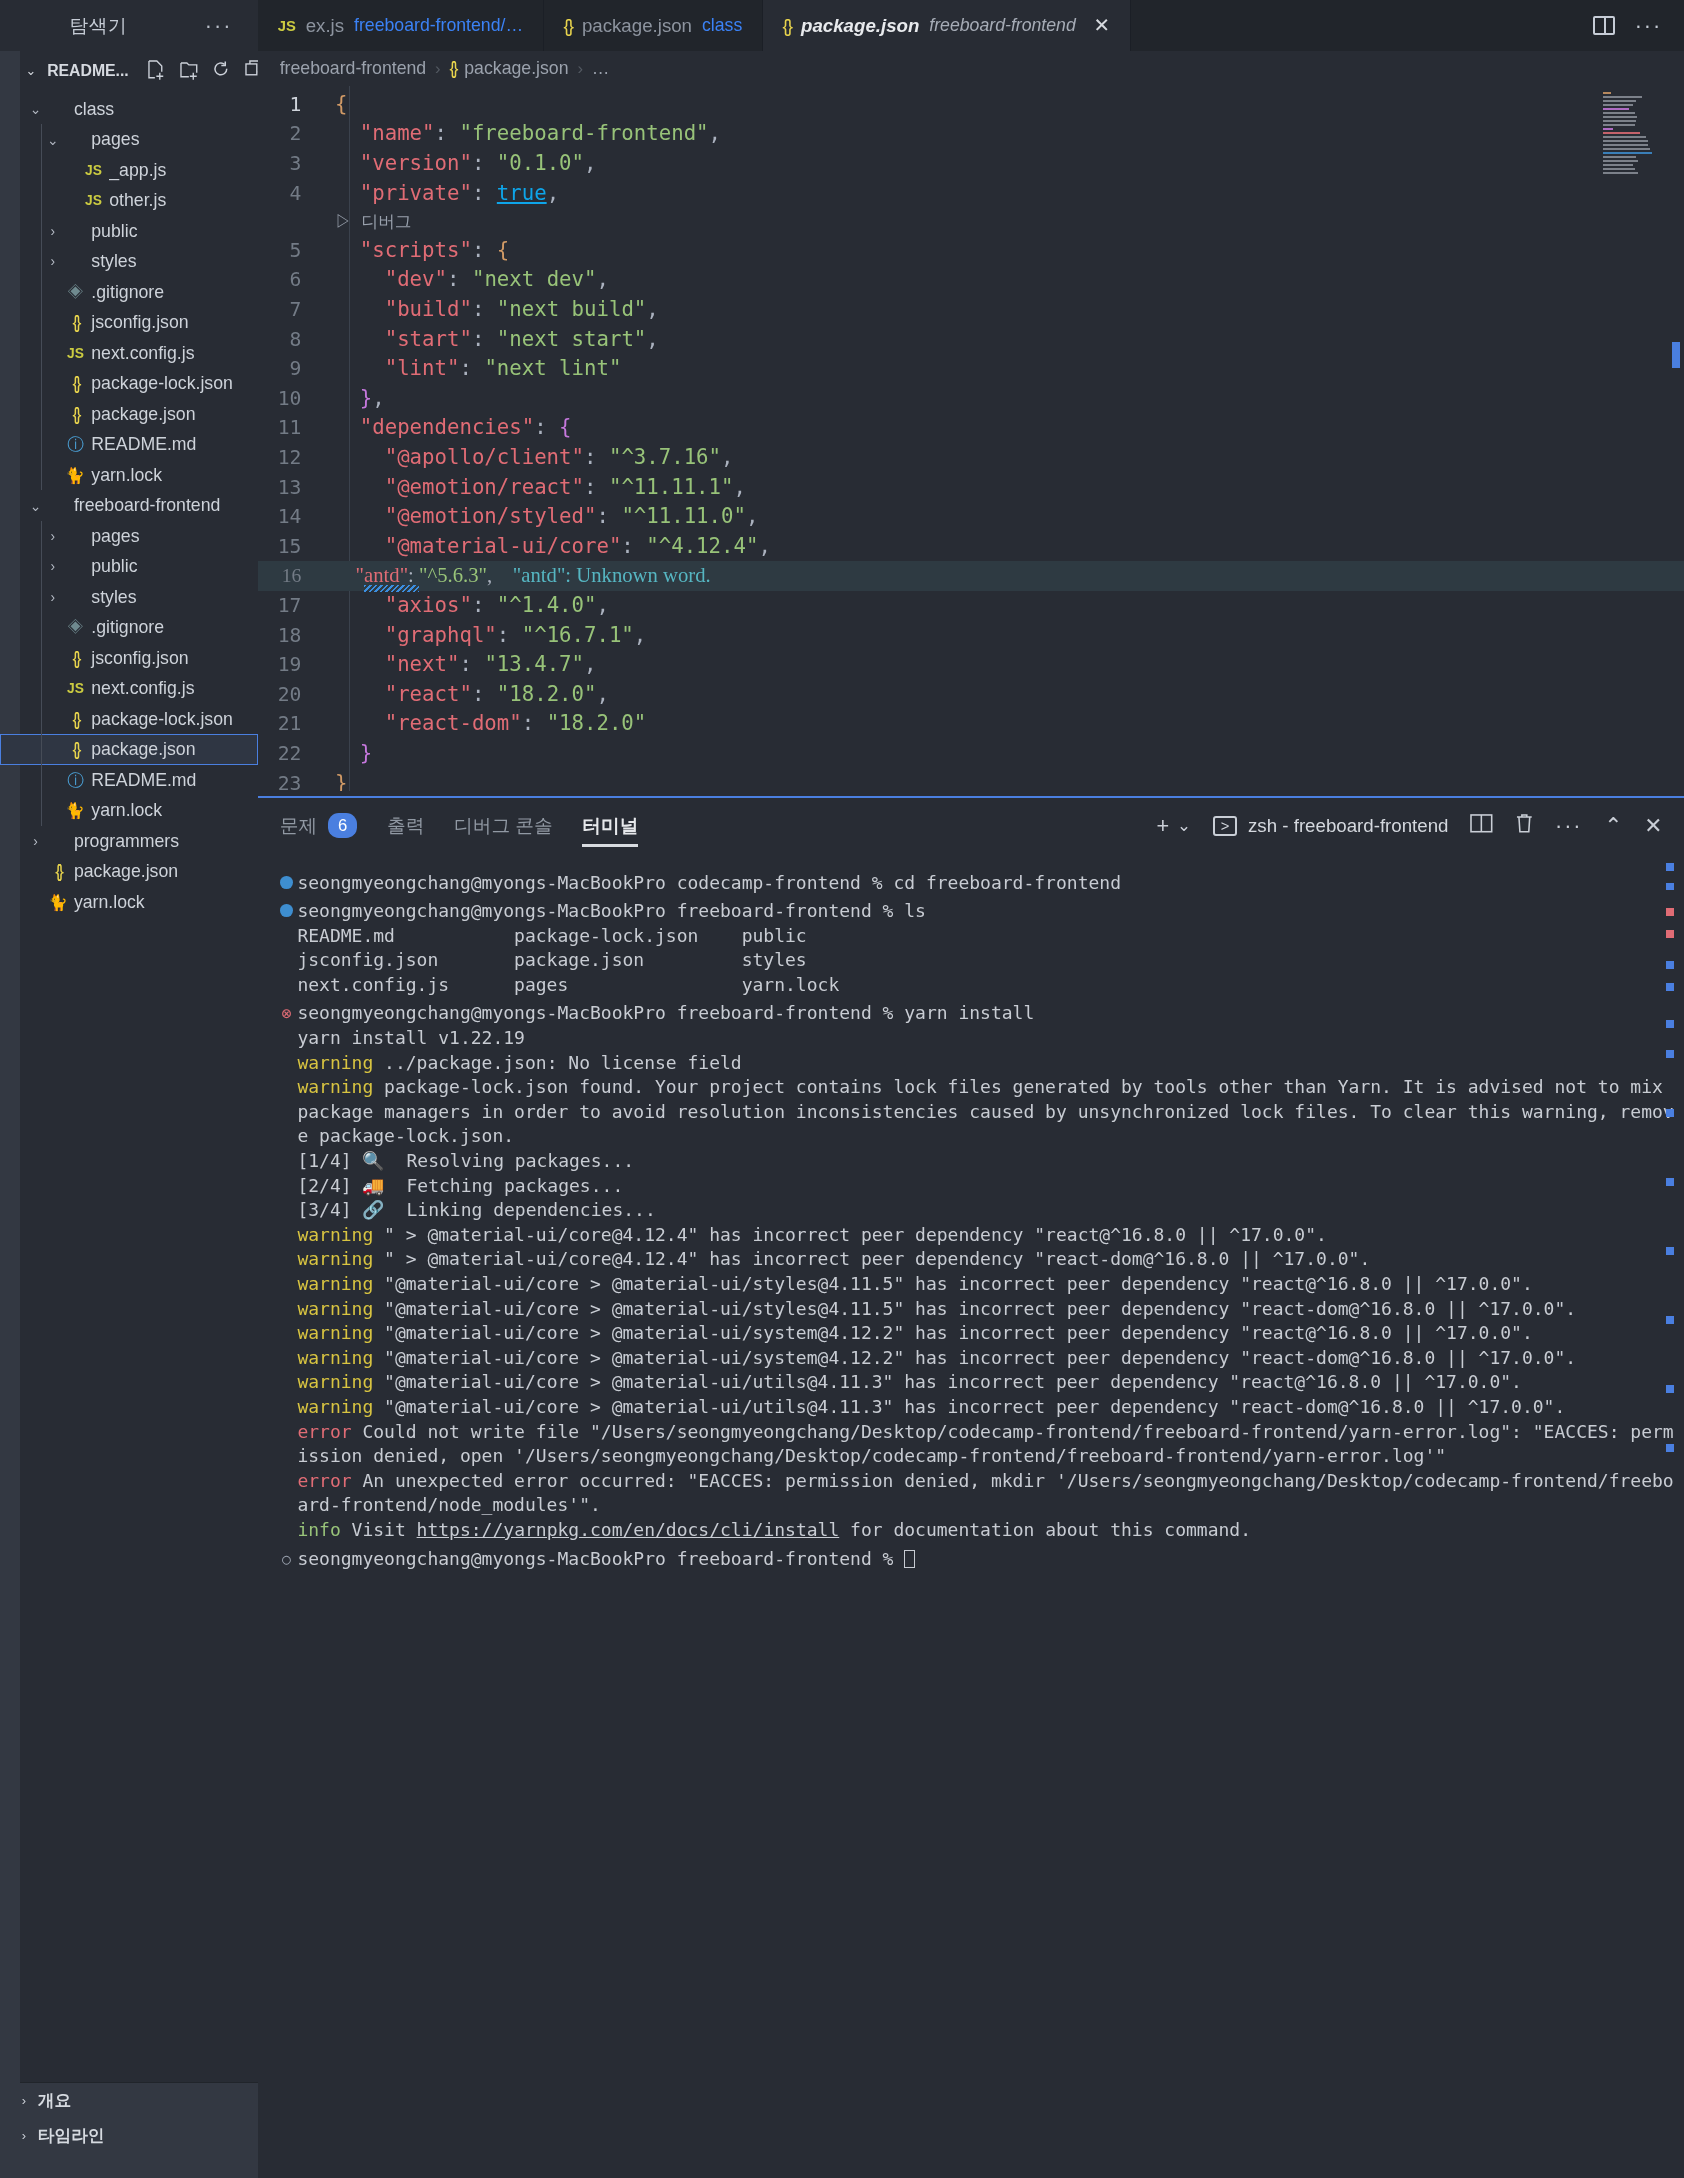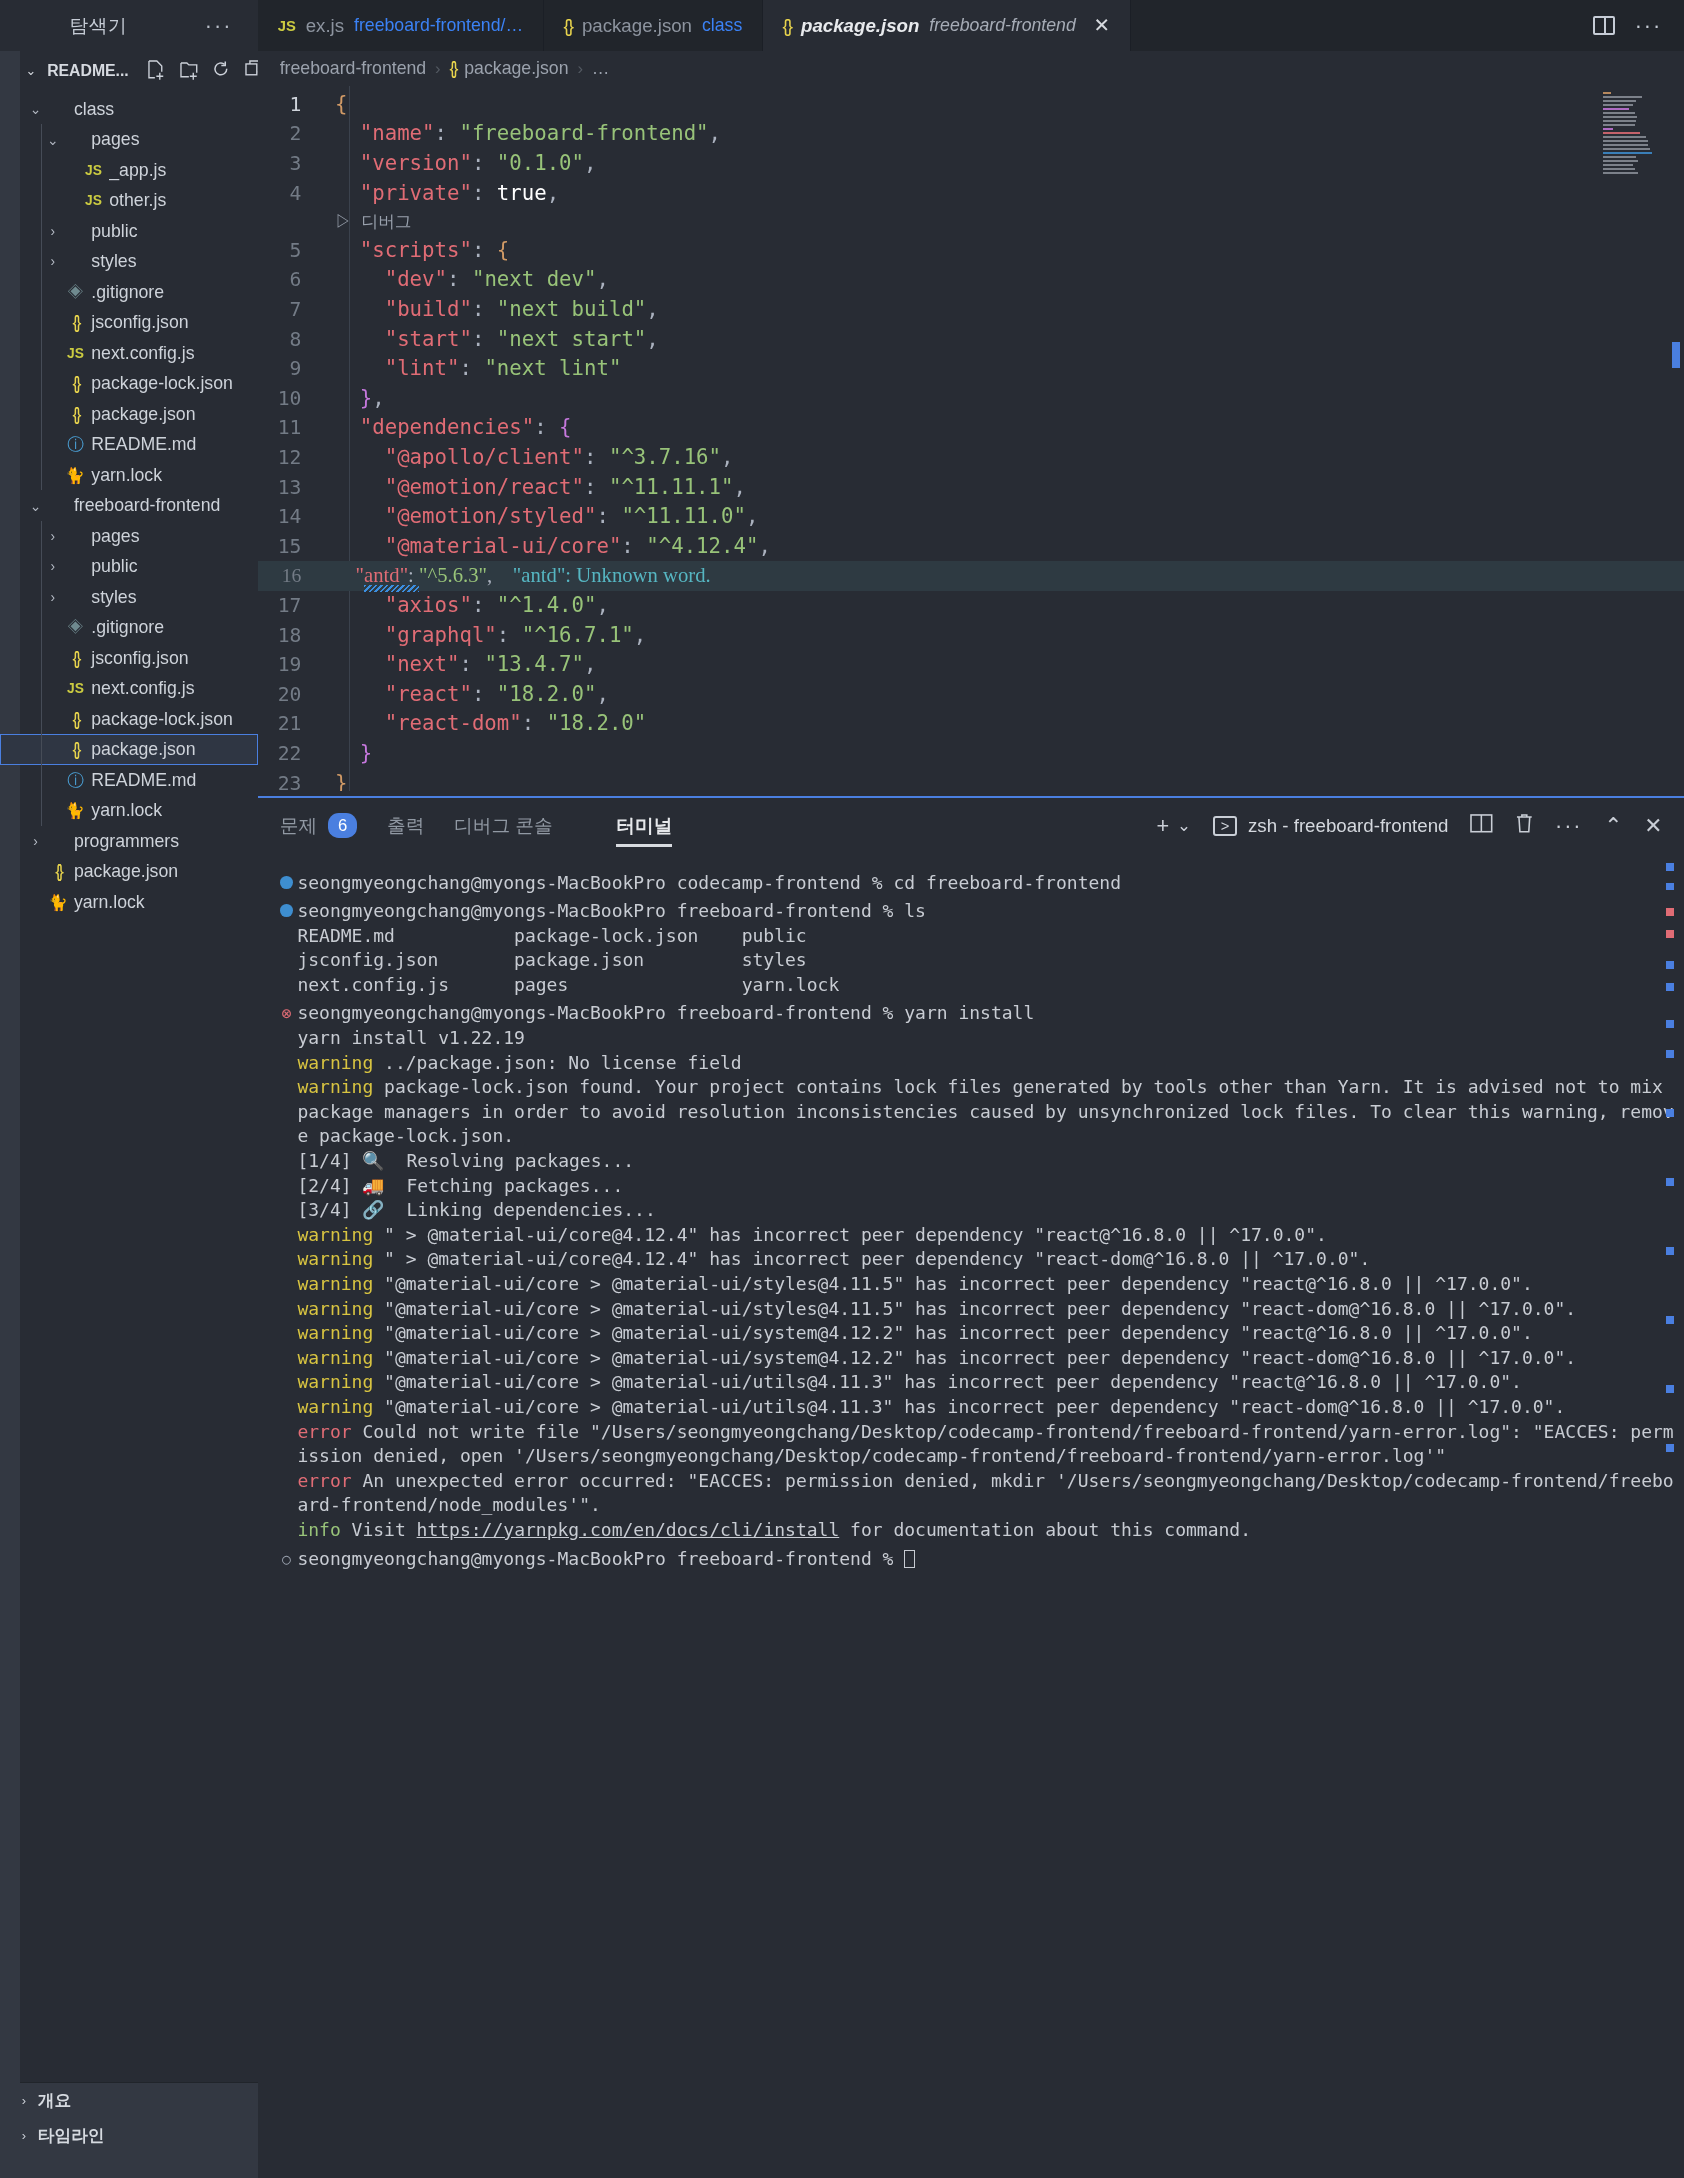--- a/index.html
+++ b/index.html
@@ -97,21 +97,21 @@
     white-space:pre; padding-top:3.9px;
   }
   .cl { display:flex; height:29.6px; align-items:center; }
   .cl.hl { background:#2e3a42;font-family:Liberation Serif, serif; }
   .ln { width:69px; min-width:69px; text-align:right; padding-right:25.6px;
         color:#737b86; font-size:19.7px; flex:none; }
   .cl.first .ln { color:#cfd4db; }
   .ctext { padding-left:7.9px; }
   .k { color:#e06c75; }   
   .s { color:#98c379; }   
-  .b { color:#ffffff; }   
+  .b { color:#0ea5e9;text-decoration:underline; }   
   .p { color:#abb2bf; }   
   .br { color:#d19a66; }  
   .brm { color:#c678dd; } 
   .hint { color:#56b6c2; }
   .codelens { display:flex; height:27.6px; align-items:center; color:#9aa2ae;
               font-size:16.7px; font-family:"Liberation Sans", sans-serif; }
   .codelens .ln { width:69px; min-width:69px; }
   .squiggle {
     position:absolute; height:6.9px; width:55px;
     background:repeating-linear-gradient(135deg,#3b8ee0 0 2px,transparent 2px 3.9px);
@@ -122,21 +122,21 @@
   .mm-line { height:2px; margin-bottom:2px; }
   .editor-scroll-mark { position:absolute; right:3.9px; width:7.9px; height:25.6px; background:#4a7fe0; }
   .ind-guide { position:absolute; top:0; bottom:0; width:1px; background:#3b424d; }
 
   
   .panel { position:absolute; left:0; right:0; bottom:0; top:745px;
            background:#282c34; border-top:2px solid #4a7fe0; display:flex; flex-direction:column; }
   .panel-head { height:55px; display:flex; align-items:center; padding:0 21.7px; gap:29.6px; }
   .ptab { color:#9199a4; font-size:18.7px; position:relative; height:55px;
           display:flex; align-items:center; gap:10.8px; }
-  .ptab.active { color:#e6e8eb; font-weight:bold;margin-left:34px; }
+  .ptab.active { color:#e6e8eb; font-weight:bold; }
   .ptab.active::after { content:""; position:absolute; left:0; right:0; bottom:5.9px;
                         height:3px; background:#d8dbe0; }
   .badge { background:#4a7fe0; color:#fff; border-radius:10.8px; min-width:29.6px;
            height:25.6px; font-size:16.7px; display:flex; align-items:center;
            justify-content:center; padding:0 7.9px; font-weight:normal; }
   .panel-actions { margin-left:auto; display:flex; align-items:center; gap:21.7px; color:#c9ced6; }
   .term-sel { display:flex; align-items:center; gap:10.8px; font-size:18.7px; color:#d4d8de; }
   .term-sel .boxico { border:2px solid #c9ced6; border-radius:3px; padding:0 5.9px; font-size:14.8px; }
   .pa-ico { font-size:21.7px; }
   .trash { font-size:20.7px; }

